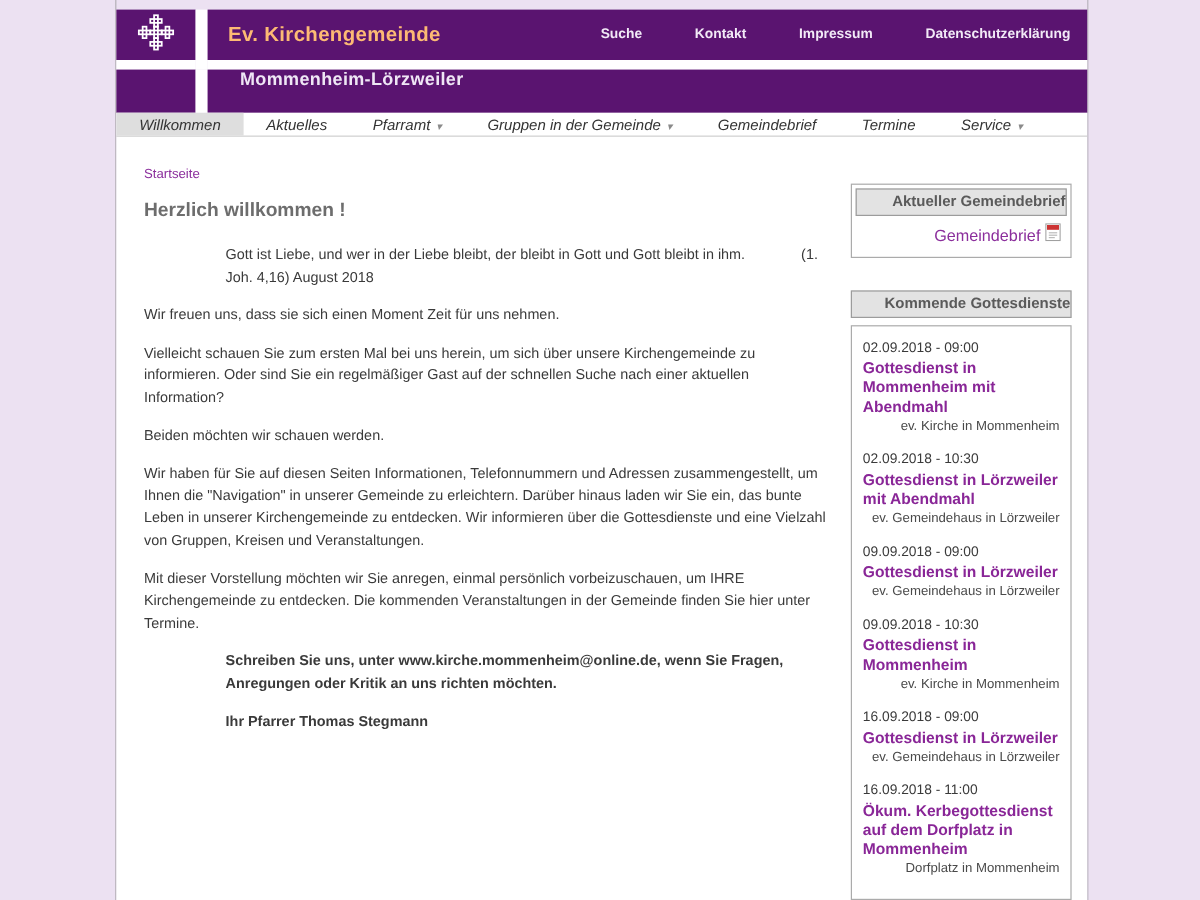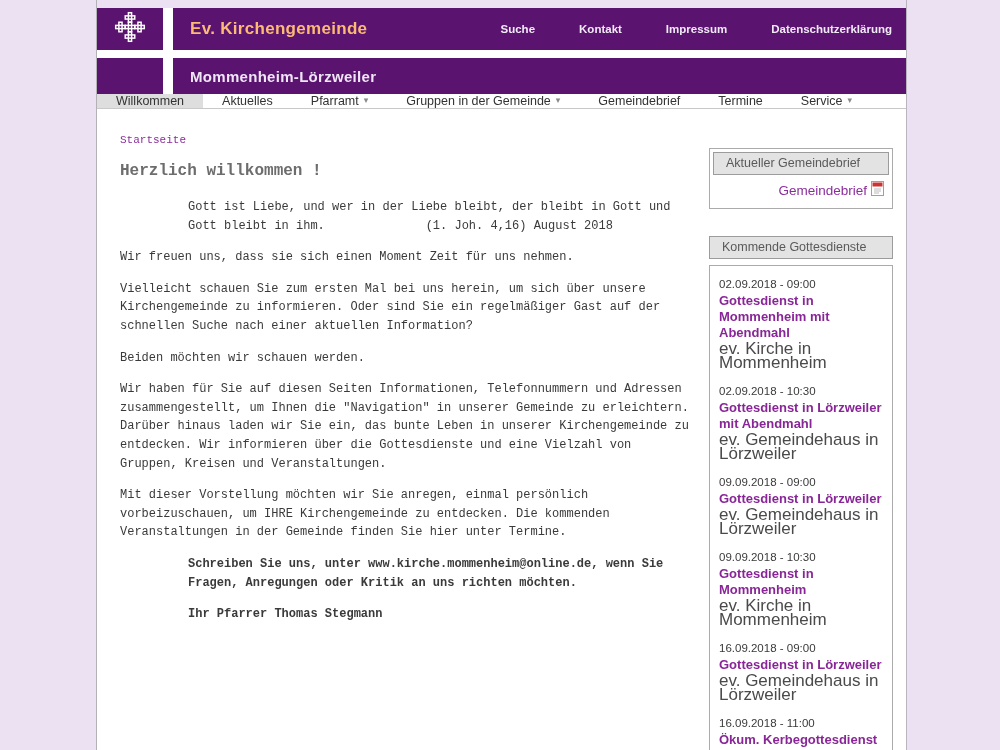--- a/index.html
+++ b/index.html
@@ -29,66 +29,65 @@
   .hd-white  { background: #ffffff; }
   .logo-cell { display: flex; align-items: center; justify-content: center; }
   .band1 { display: flex; align-items: center; justify-content: space-between; padding: 0 14px 0 17px; }
   .site-title {
     color: #fdba74; font-size: 17px; font-weight: bold; letter-spacing: .3px;
   }
   .top-links { display: flex; gap: 27px; }
   .top-links a {
     color: #f2eaf7; font-size: 11.5px; font-weight: bold; text-decoration: none; padding-left: 17px;
   }
-  .band2 { display: flex; align-items: center; padding: 0 17px; }
+  .band2 { display: flex; padding: 0 27px; }
   .site-subtitle { color: #efe6f5; font-size: 15px; font-weight: bold; letter-spacing: .3px; }
   
   .nav {
     height: 30px; background: #ffffff;
     border-bottom: 1px solid #c9c9c9;
     display: flex; align-items: stretch;
   }
   .nav-item {
-    display: flex; align-items: flex-start; gap: 5px;
+    display: flex; align-items: center; gap: 5px;
     padding: 0 19px; cursor: pointer;
-    font-size: 12.5px; color: #333;
+    font-size: 12.5px; color: #333; font-style: italic;
   }
   .nav-item.active { background: #dedede; }
   .dd-arrow { font-size: 9px; color: #8a8a8a; position: relative; top: 1px; }
   
   .content {
     flex: 1; background: #ffffff;
     display: flex; align-items: flex-start;
   }
   .main {
     flex: 1;
     padding: 21px 20px 0 23px;
-    font-family: Liberation Mono, monospace;
   }
   .breadcrumb a { color: #8b2e9c; font-size: 11px; text-decoration: none; }
   h1.page-title {
     margin-top: 14px;
     color: #6d6d6d; font-size: 16px; font-weight: bold;
   }
   .main p {
     margin-top: 13px;
     color: #3a3a3a; font-size: 12px; line-height: 1.55;
   }
   .main p.first { margin-top: 18px; }
   .main p.indent { margin-left: 68px; }
   .main p.bold { font-weight: bold; }
   
   .sidebar {
     width: 184px; margin-right: 13px; margin-top: 39px;
     display: flex; flex-direction: column;
   }
   .box-header {
     background: #e3e3e3; border: 1px solid #9c9c9c;
-    color: #5a5a5a; font-size: 12.5px; font-weight: normal;
-    text-align: left; padding: 3px 12px 4px;
+    color: #5a5a5a; font-size: 12.5px; font-weight: bold;
+    text-align: right; padding: 3px 0 4px;
   }
   .newsletter-box {
     border: 1px solid #ababab; background: #fff; padding: 3px;
   }
   .newsletter-link-row {
     text-align: right; padding: 6px 5px 5px;
     display: flex; justify-content: flex-end; align-items: center; gap: 4px;
   }
   .newsletter-link-row a {
     color: #8b2e9c; font-size: 13.5px; text-decoration: none;
@@ -98,21 +97,21 @@
     margin-top: 6px;
     border: 1px solid #ababab; background: #fff;
     padding: 11px 9px 4px;
   }
   .service { margin-bottom: 14px; }
   .service .svc-date { color: #3a3a3a; font-size: 11.5px; line-height: 15px; }
   .service .svc-title {
     display: block; color: #892697; font-size: 13px; font-weight: bold;
     line-height: 16px; text-decoration: none; margin-top: 1px;
   }
-  .service .svc-loc { color: #4a4a4a; font-size: 17px; line-height: 14px; margin-top: 1px; }
+  .service .svc-loc { color: #4a4a4a; font-size: 11px; line-height: 14px; margin-top: 1px; text-align: right; }
   .pdf-icon { display: inline-block; }
 </style>
 </head>
 <body>
 
 <div class="site">
 
   <div class="header">
     <div class="hd-purple logo-cell">
       <span>

